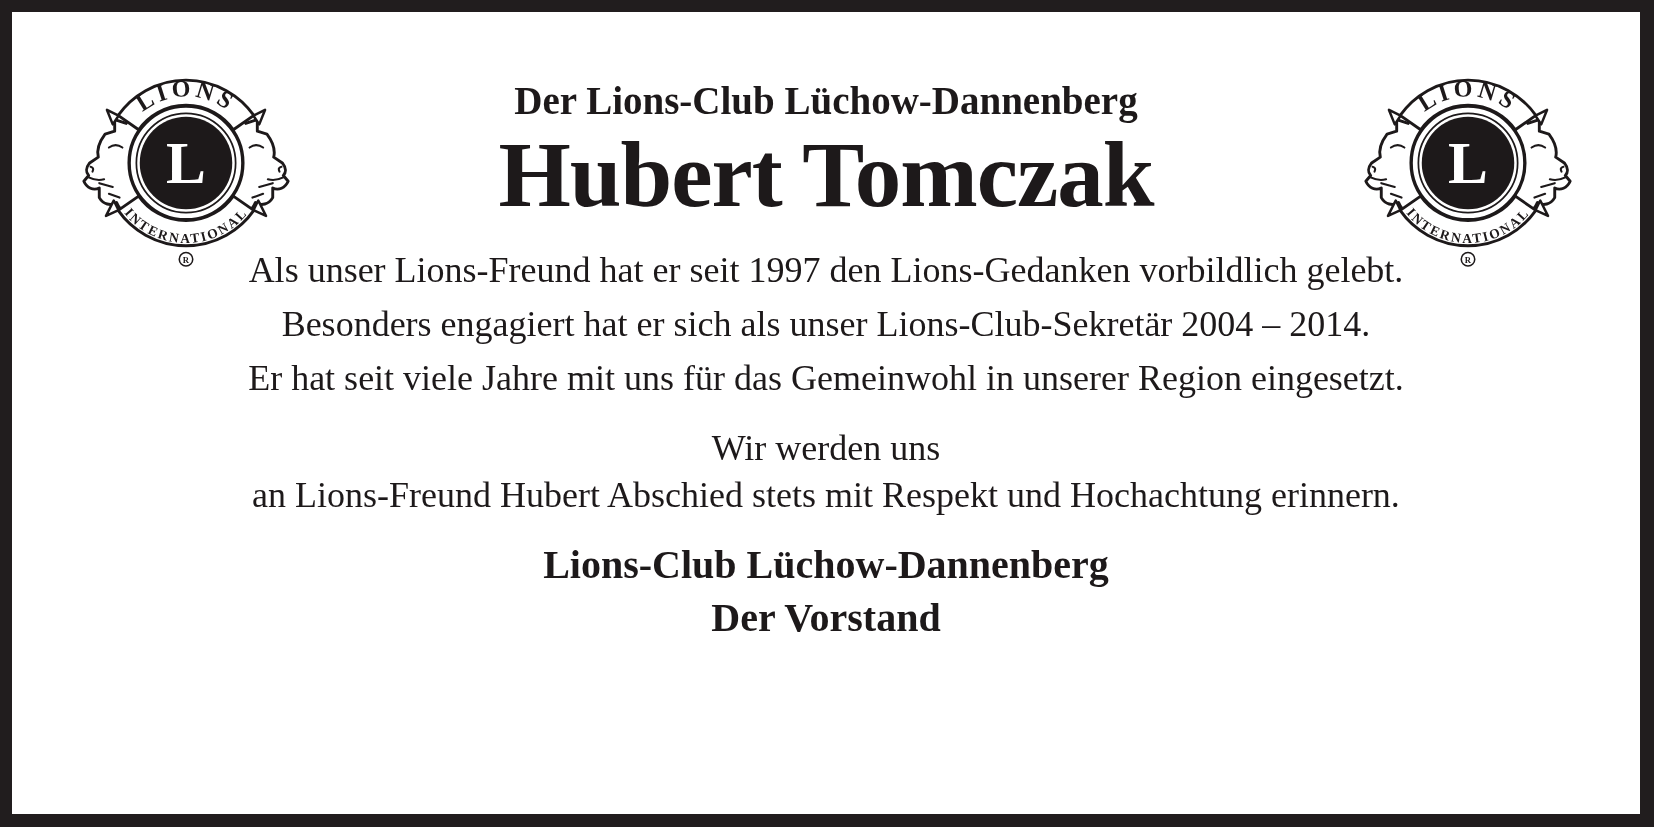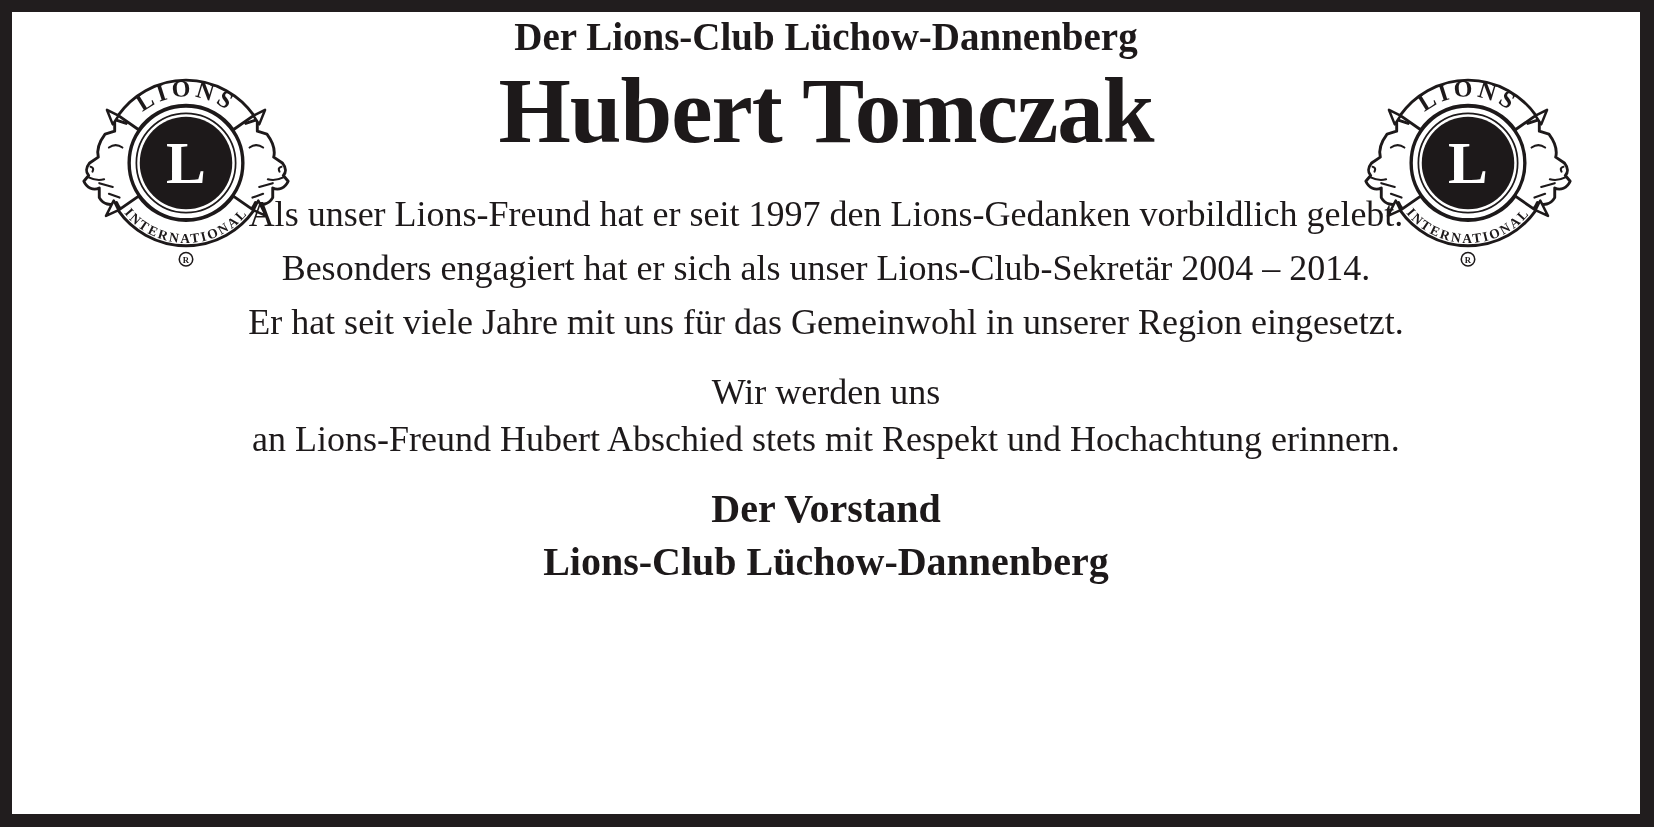--- a/index.html
+++ b/index.html
@@ -11,24 +11,25 @@
     border:12px solid #211d1e;
     border-right-width:14px;
     border-bottom-width:13px;
     font-family:"Liberation Serif","DejaVu Serif",serif;
     color:#1d191a;
     overflow:hidden;
   }
   .text-col{
     position:absolute;left:0;right:0;top:0;
     text-align:center;
+    padding-top:64px;
   }
   .intro{font-weight:bold;font-size:39px;line-height:50px;}
   .name{font-weight:bold;font-size:93px;line-height:96px;margin-top:1px;letter-spacing:-1px;text-align:center;}
-  .tribute{font-size:36px;line-height:54px;margin-top:28px;}
+  .tribute{font-size:36px;line-height:54px;margin-top:20px;}
   .remembrance{font-size:36px;line-height:47px;margin-top:20px;}
   .signature{font-weight:bold;font-size:40px;line-height:53px;margin-top:19px;}
 
   .emblem{position:absolute;top:43px;width:212px;}
   .emblem.left{left:68px;}
   .emblem.right{right:66px;}
 
   .e-outline{fill:#fff;stroke:#1d191a;stroke-width:3;stroke-linejoin:round;}
   .e-detail{fill:none;stroke:#1d191a;stroke-width:2.2;stroke-linecap:round;}
   .e-tail{fill:#fff;stroke:#1d191a;stroke-width:2.6;stroke-linejoin:round;}
@@ -111,18 +112,18 @@
       <div>Besonders engagiert hat er sich als unser Lions-Club-Sekretär 2004 – 2014.</div>
       <div>Er hat seit viele Jahre mit uns für das Gemeinwohl in unserer Region eingesetzt.</div>
     </div>
 
     <div class="remembrance">
       <div>Wir werden uns</div>
       <div>an Lions-Freund Hubert Abschied stets mit Respekt und Hochachtung erinnern.</div>
     </div>
 
     <div class="signature">
+      <div>Lions-Club Lüchow-Dannenberg</div>
       <div>Der Vorstand</div>
-      <div>Lions-Club Lüchow-Dannenberg</div>
     </div>
   </div>
 
 </div>
 
 </body></html>

